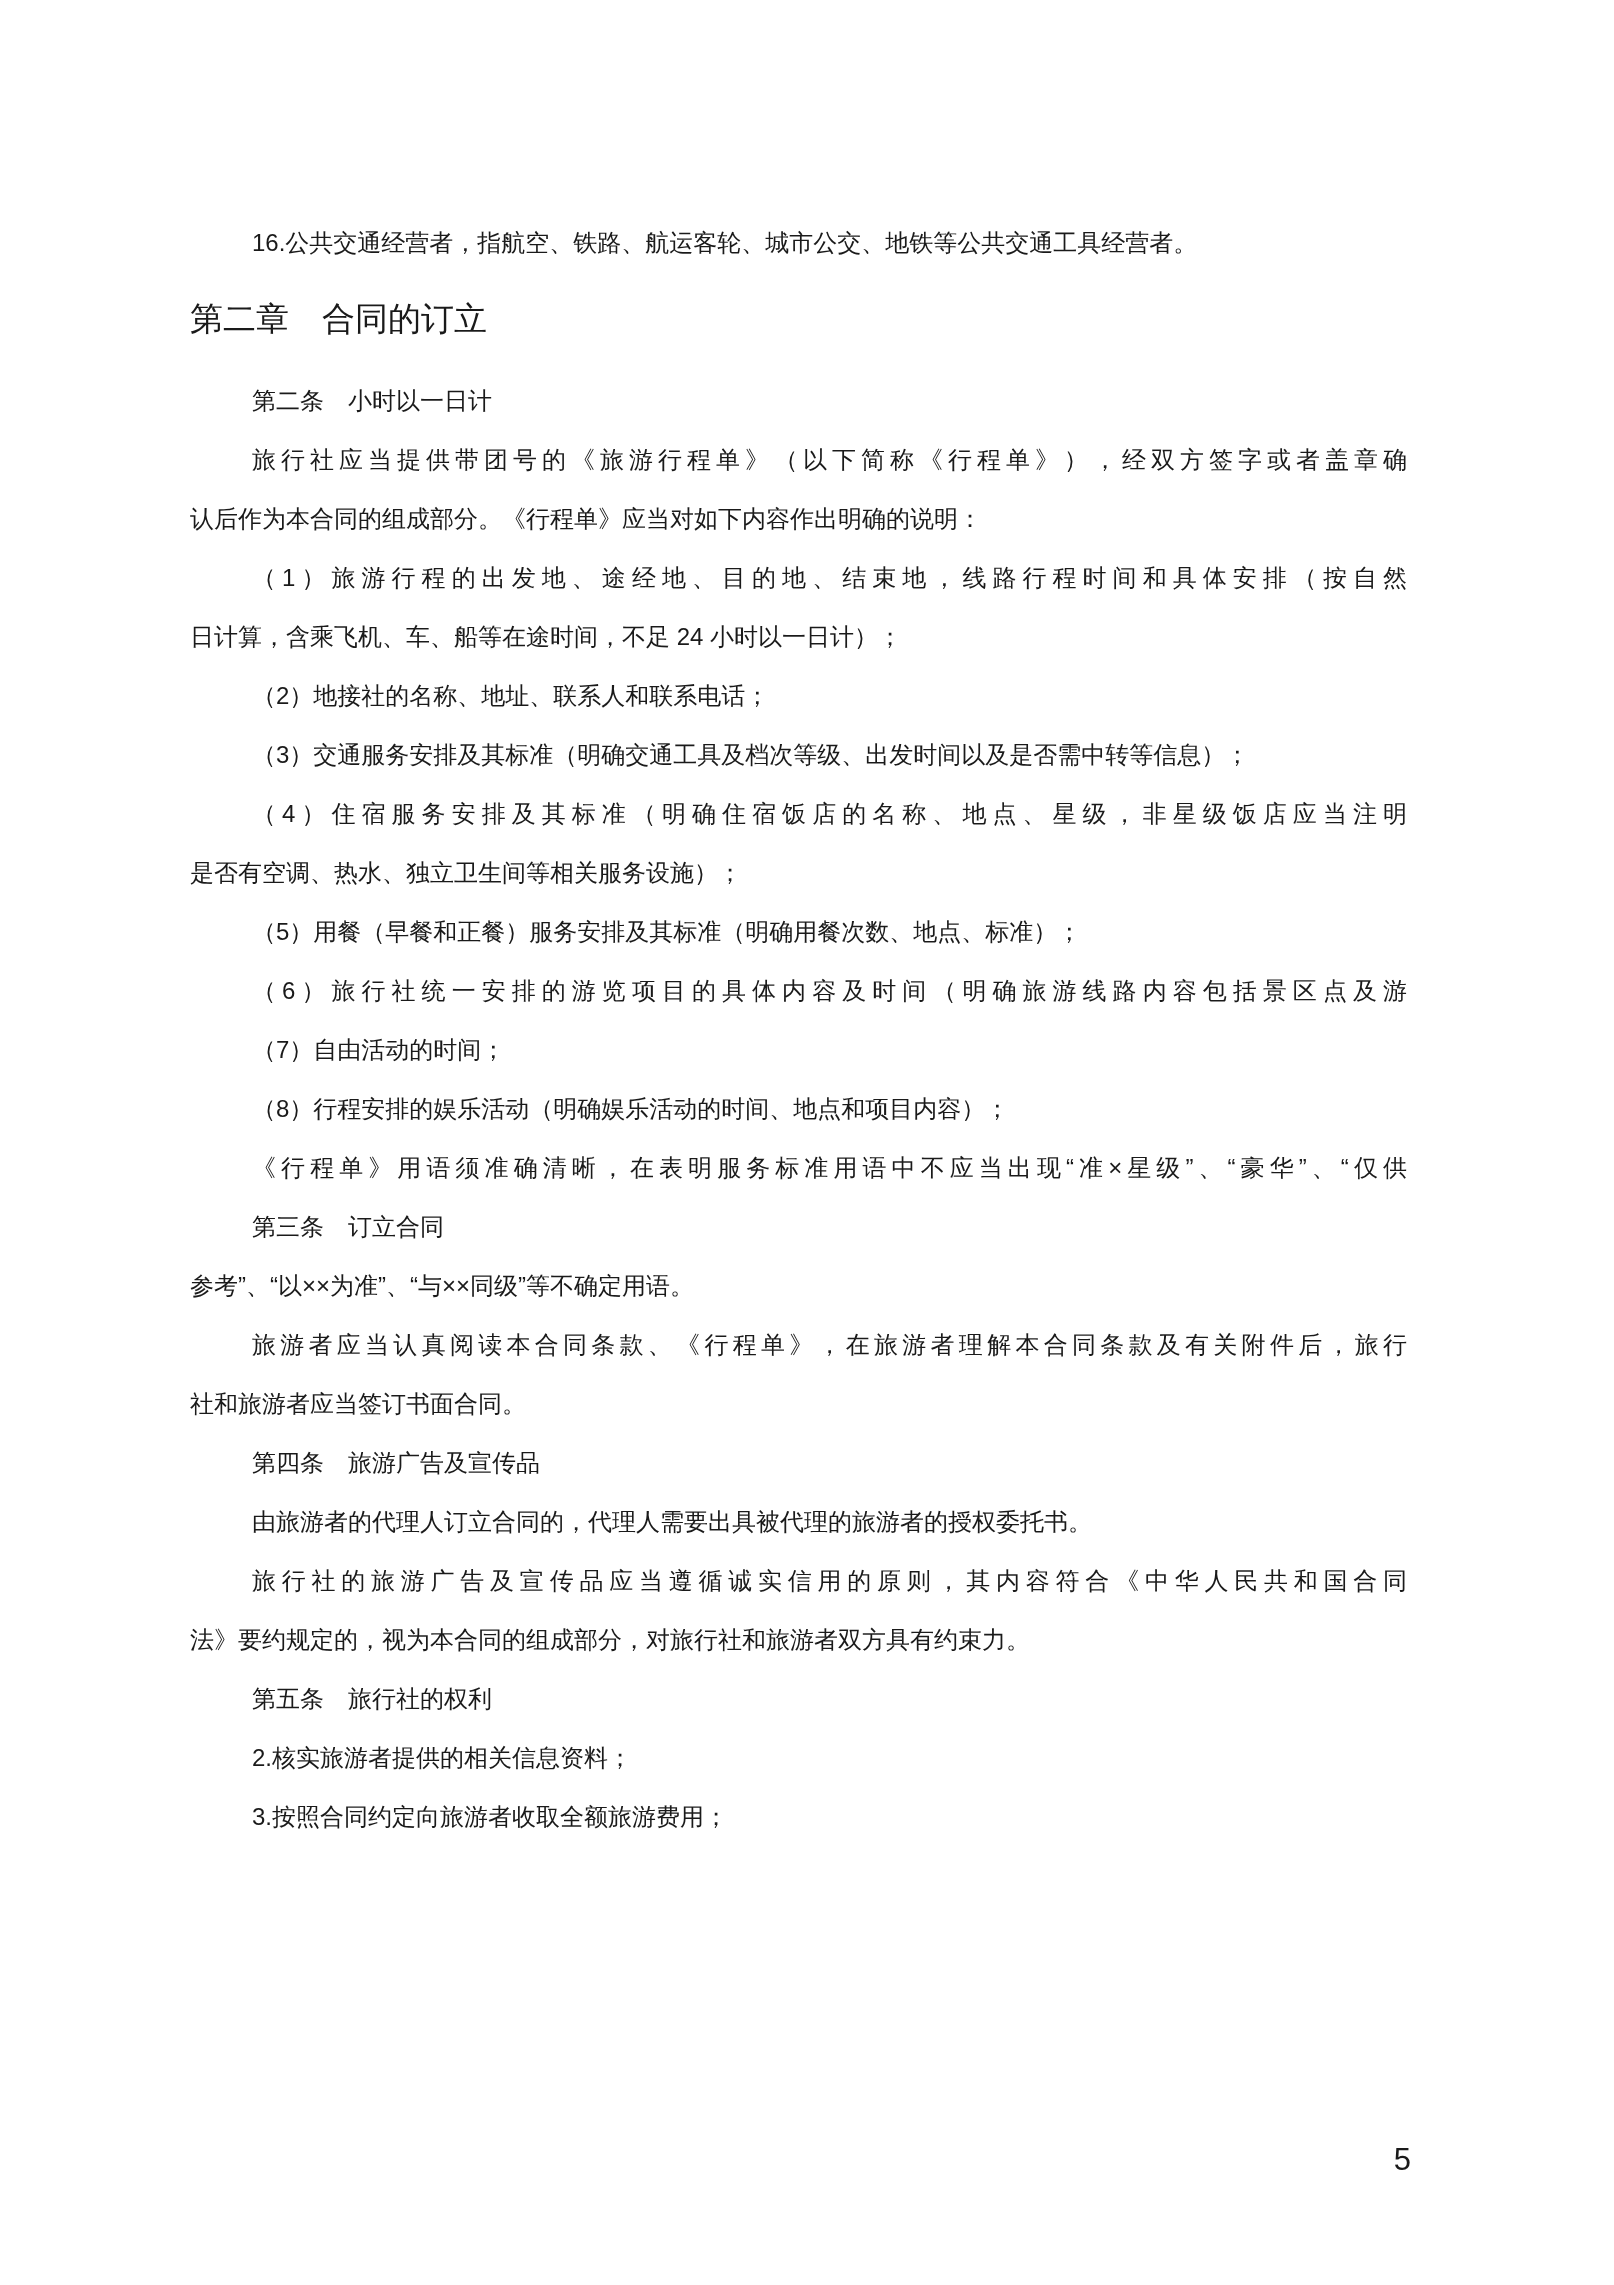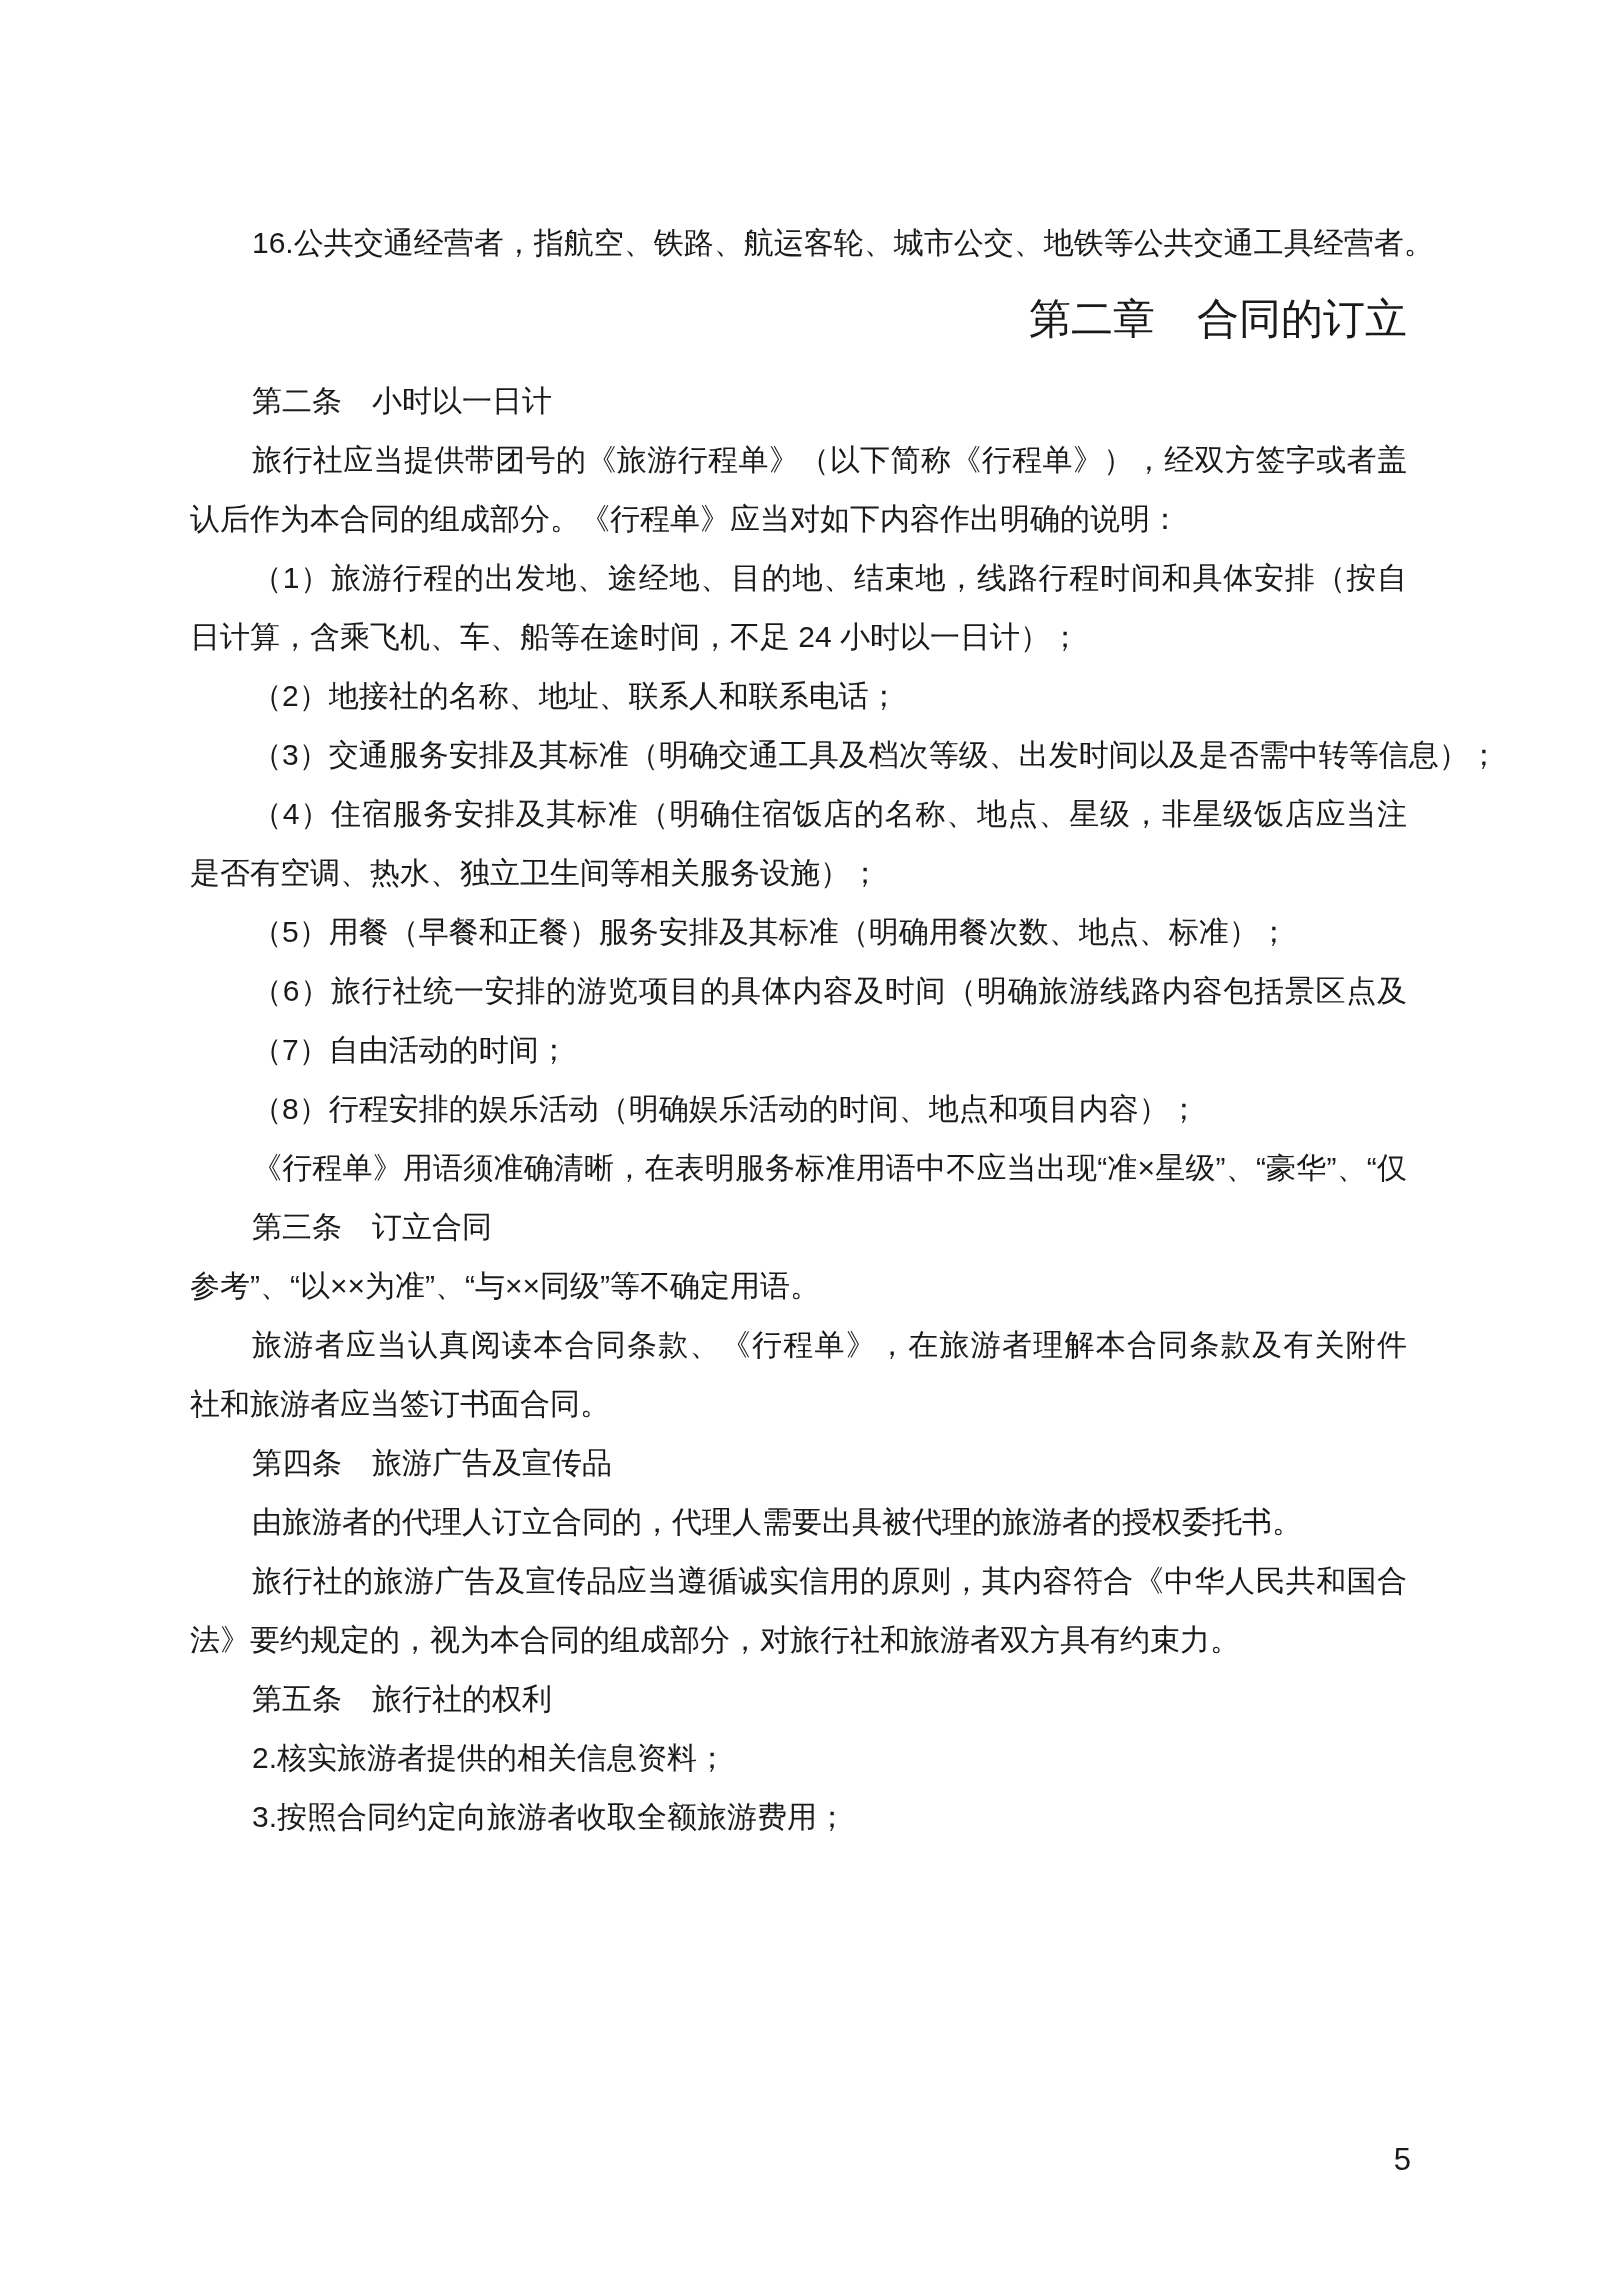--- a/index.html
+++ b/index.html
@@ -16,40 +16,40 @@
     font-family: "Liberation Sans", sans-serif;
     color: #1a1a1a;
   }
   .content {
     position: absolute;
     left: 190px;
     top: 213px;
     width: 1217px;
   }
   .line {
-    font-size: 30px;
+    font-size: 24px;
     line-height: 59px;
     height: 59px;
     white-space: nowrap;
     letter-spacing: 0px;
   }
   .line.indent {
     padding-left: 62px;
   }
   .line.justify {
     text-align: justify;
     text-align-last: justify;
     white-space: normal;
     overflow: hidden;
   }
   .heading {
-    font-size: 42px;
+    font-size: 33px;
     line-height: 59px;
     height: 59px;
-    text-align: right;
+    text-align: left;
     white-space: nowrap;
   }
   .heading.h-chap2 {
     margin-top: 17px;
     margin-bottom: 22.6px;
   }
   .heading.h-chap3 {
     margin-top: 27px;
     margin-bottom: 27px;
   }

